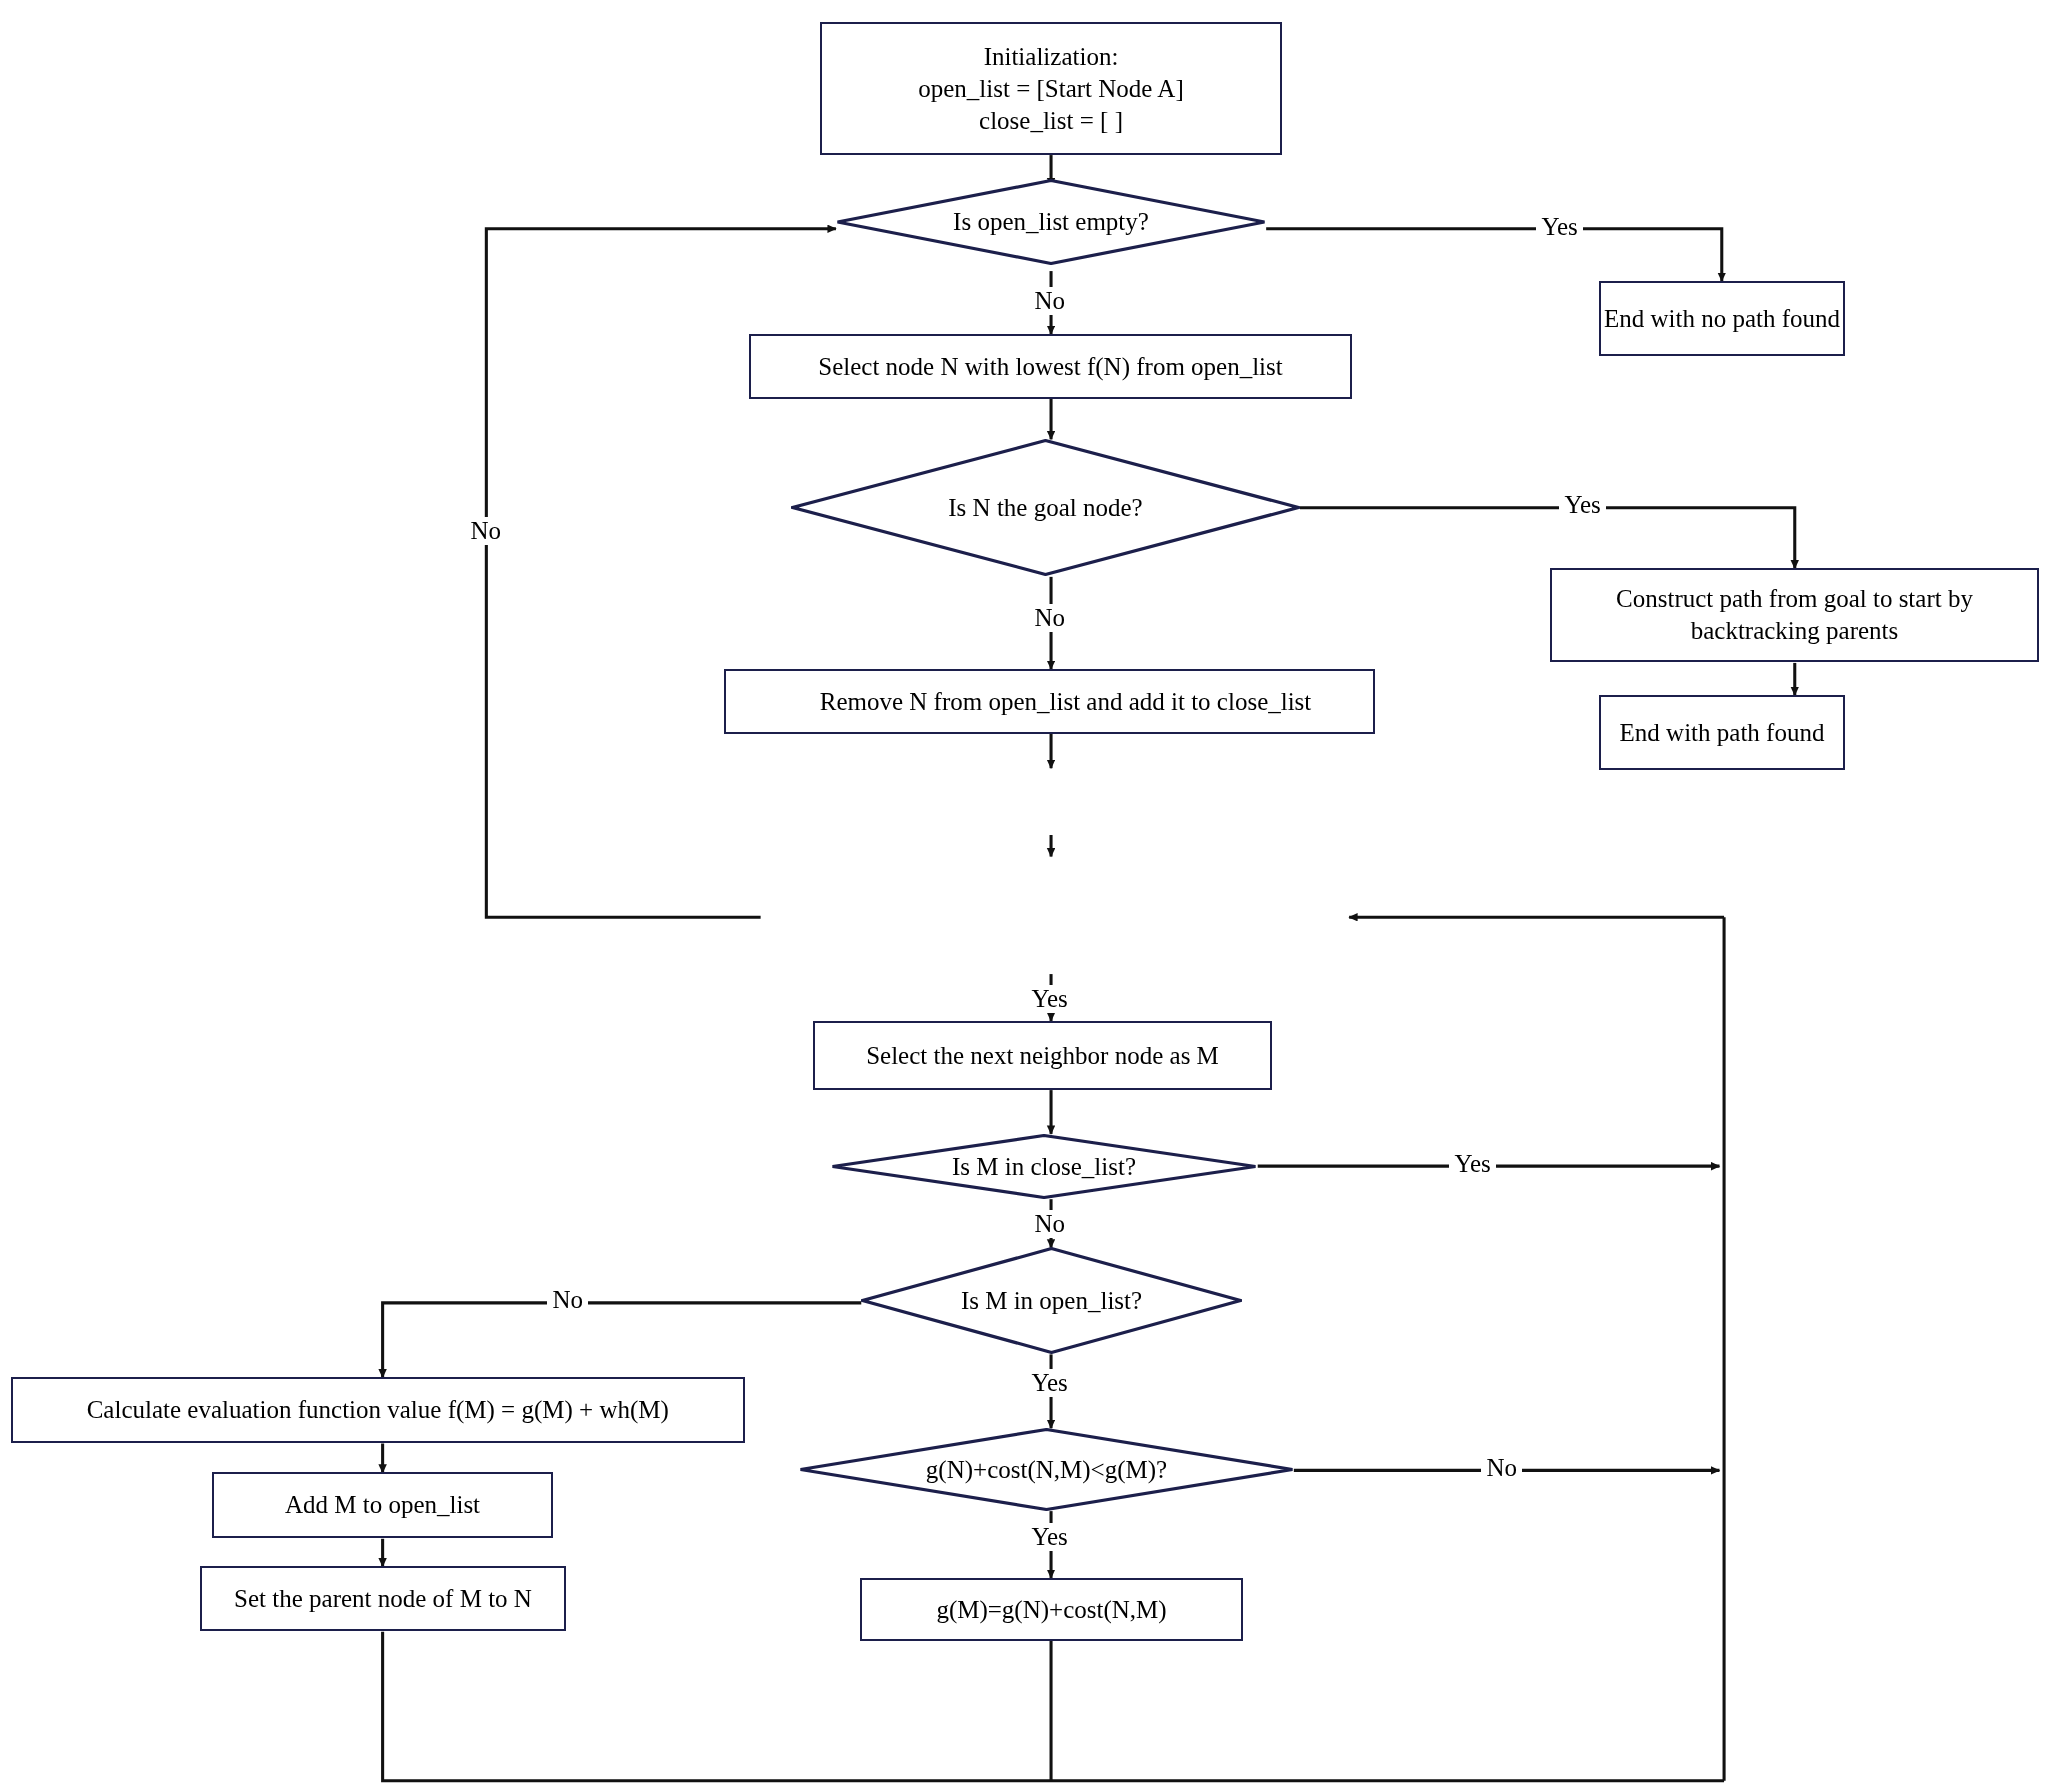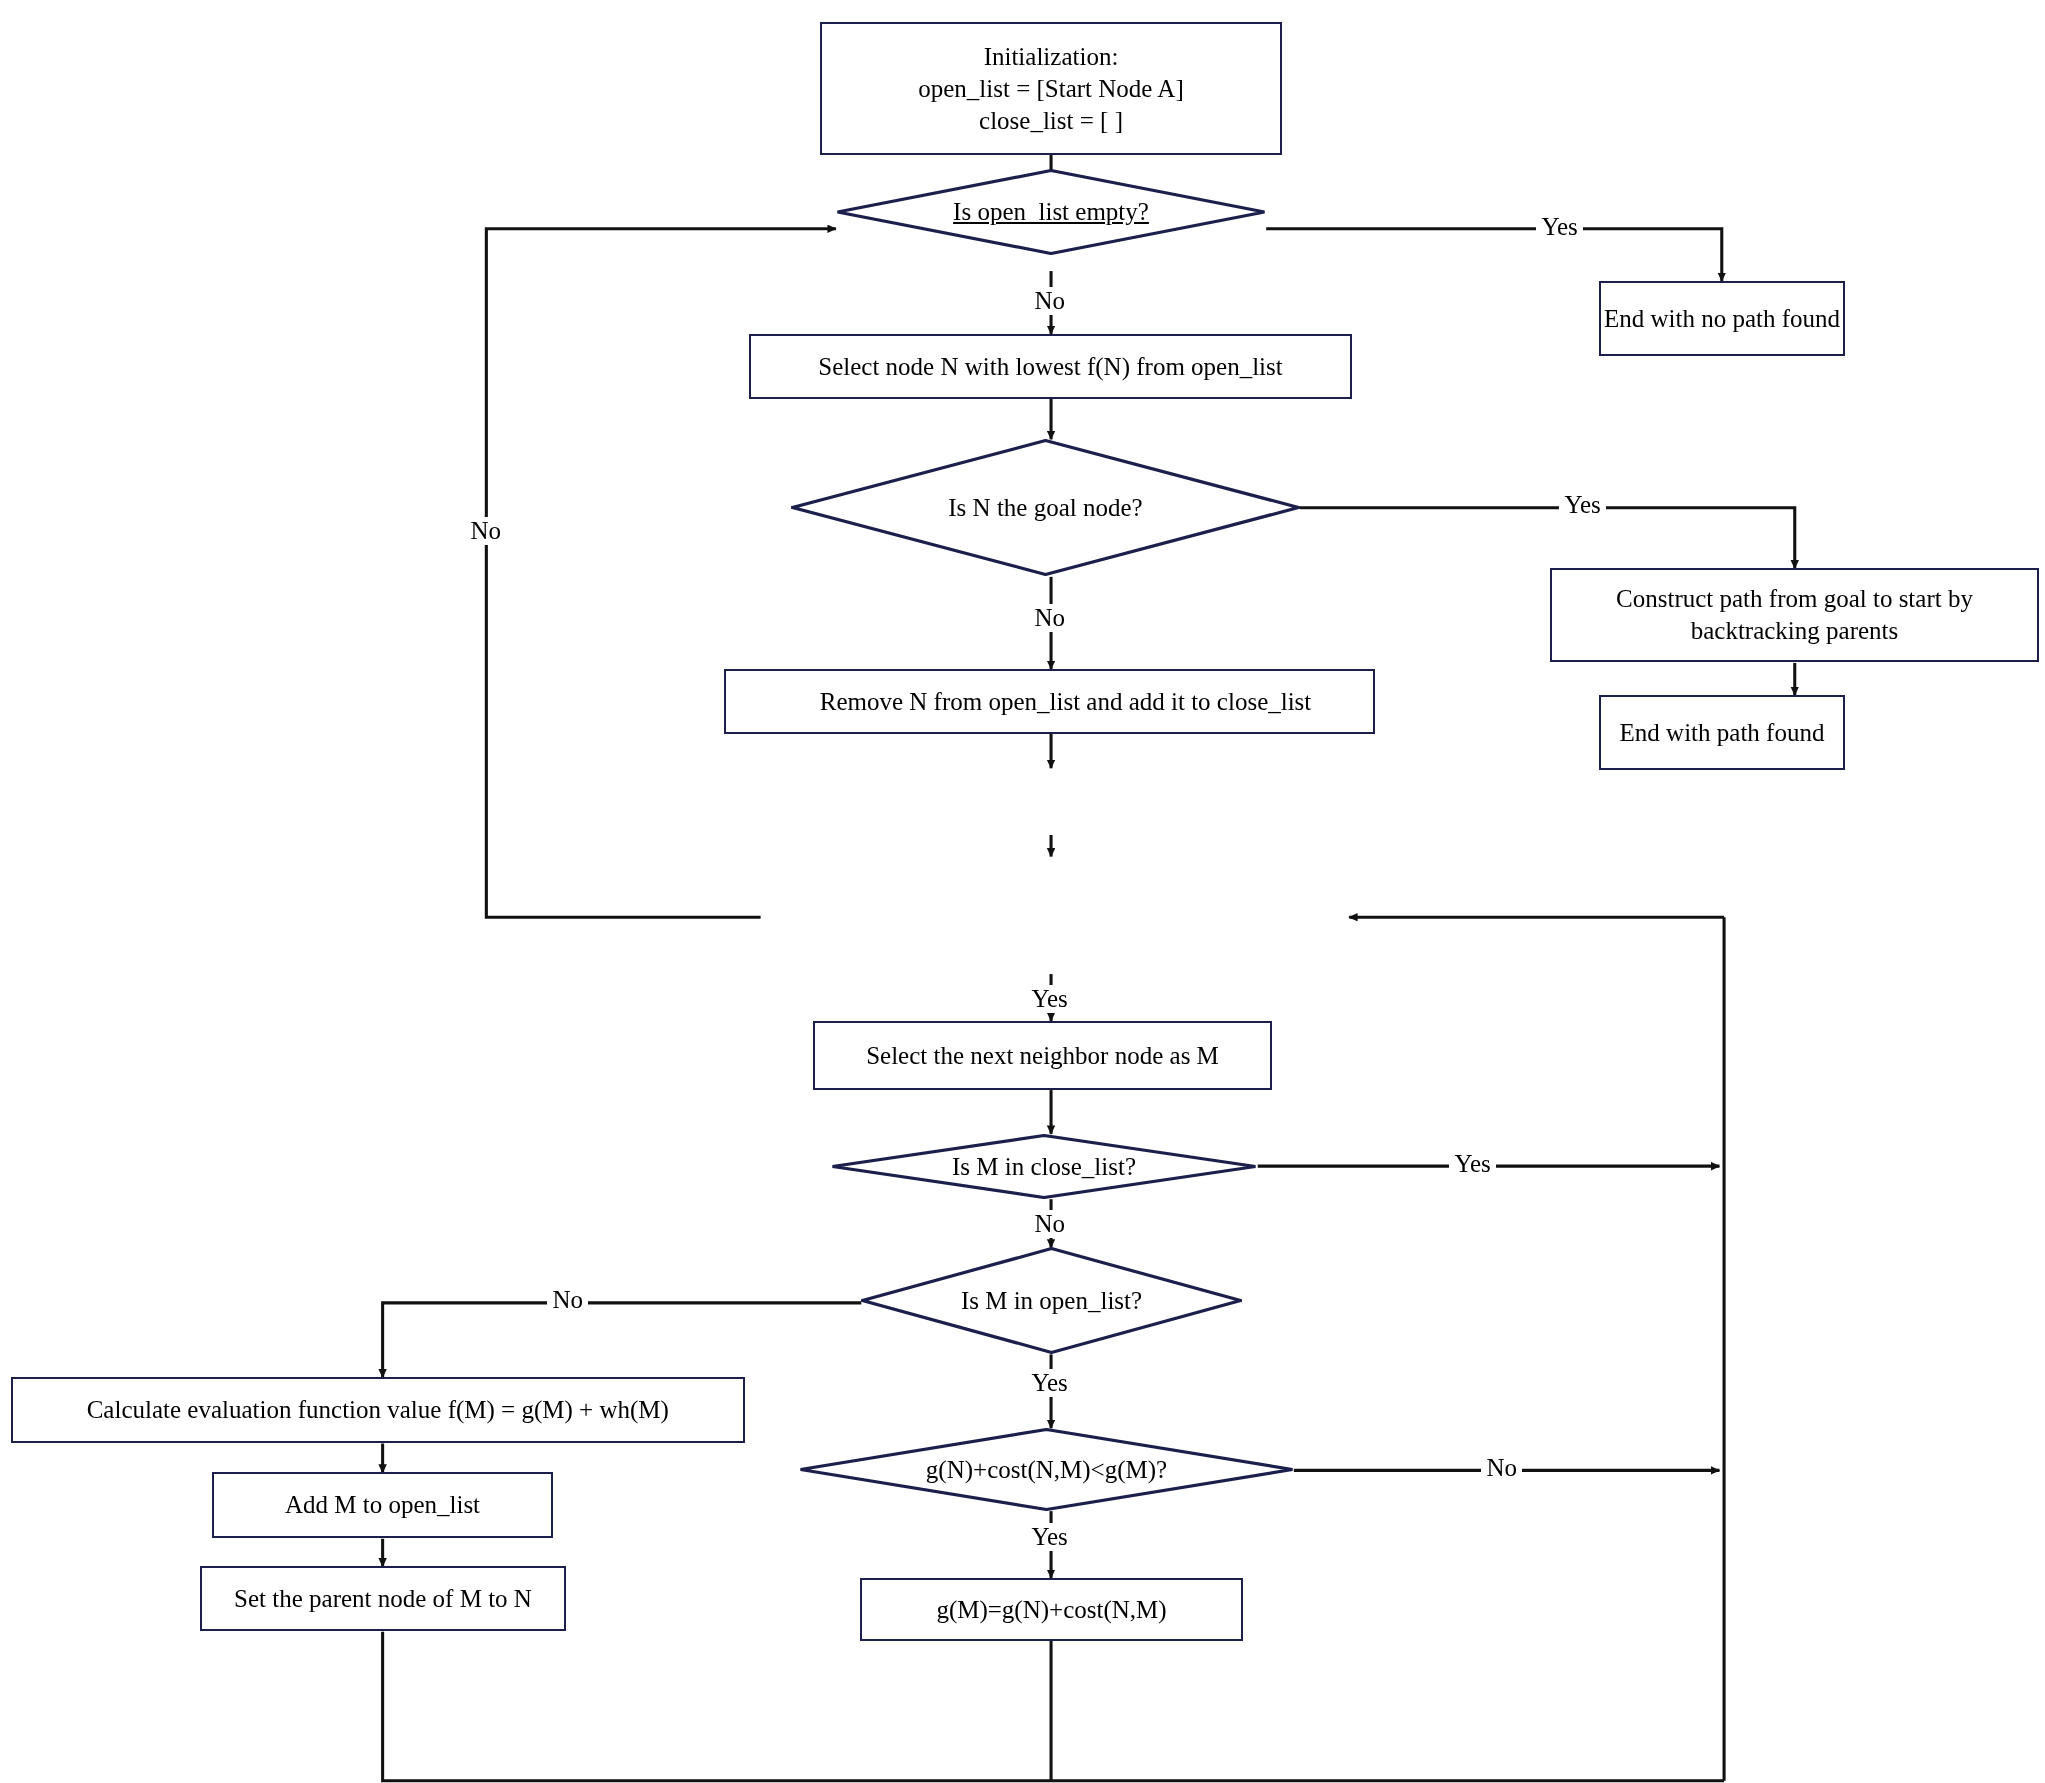--- a/index.html
+++ b/index.html
@@ -117,21 +117,21 @@
 
       <path d="M1368,2115 L1368,2297"></path>
 
     </g>
   </svg>
 
   <div class="node proc" style="left:820px;top:6.1px;width:462px;height:133px;">Initialization:
 open_list = [Start Node A]
 close_list = [ ]</div>
 
-  <div class="node dec" style="left:836px;top:153px;width:430px;height:86px;text-decoration:underline;">
+  <div class="node dec" style="left:836px;top:163px;width:430px;height:86px;">
     <svg viewBox="0 0 560 112" preserveAspectRatio="none">
       <polygon points="280,2 558,56 280,110 2,56" fill="#ffffff" stroke="#1c1f4b" stroke-width="3.2" vector-effect="non-scaling-stroke"></polygon>
     </svg>
     <span class="dlabel">Is open_list empty?</span>
   </div>
 
   <div class="node proc" style="left:1599px;top:265px;width:246px;height:75px;">End with no path found</div>
 
   <div class="node proc" style="left:749px;top:318px;width:603px;height:65px;">Select node N with lowest f(N) from open_list</div>
 

